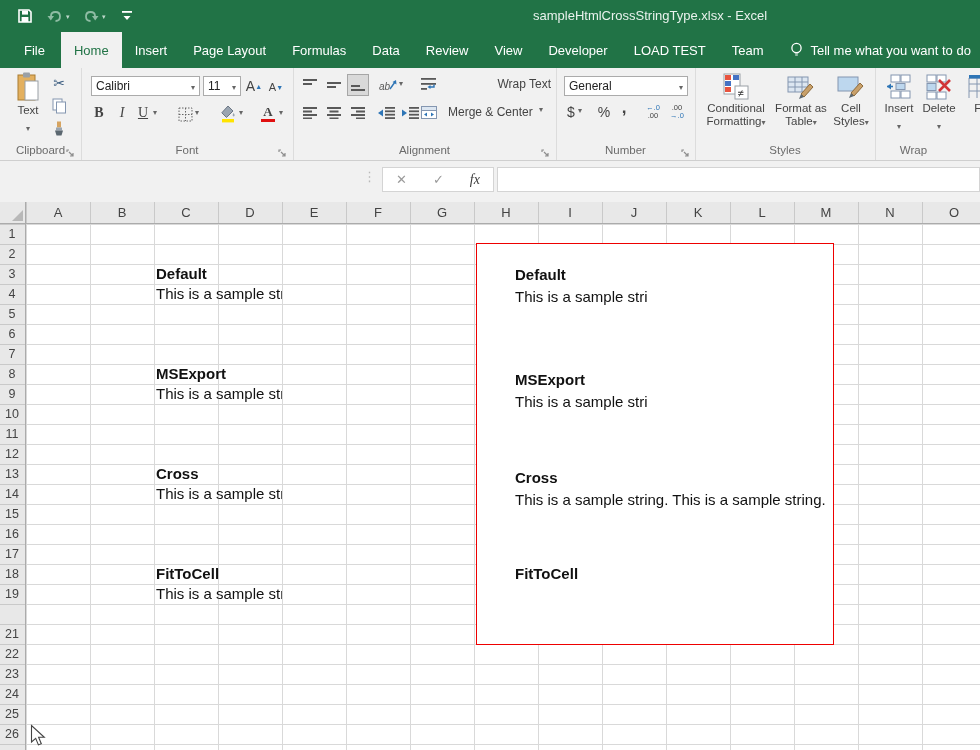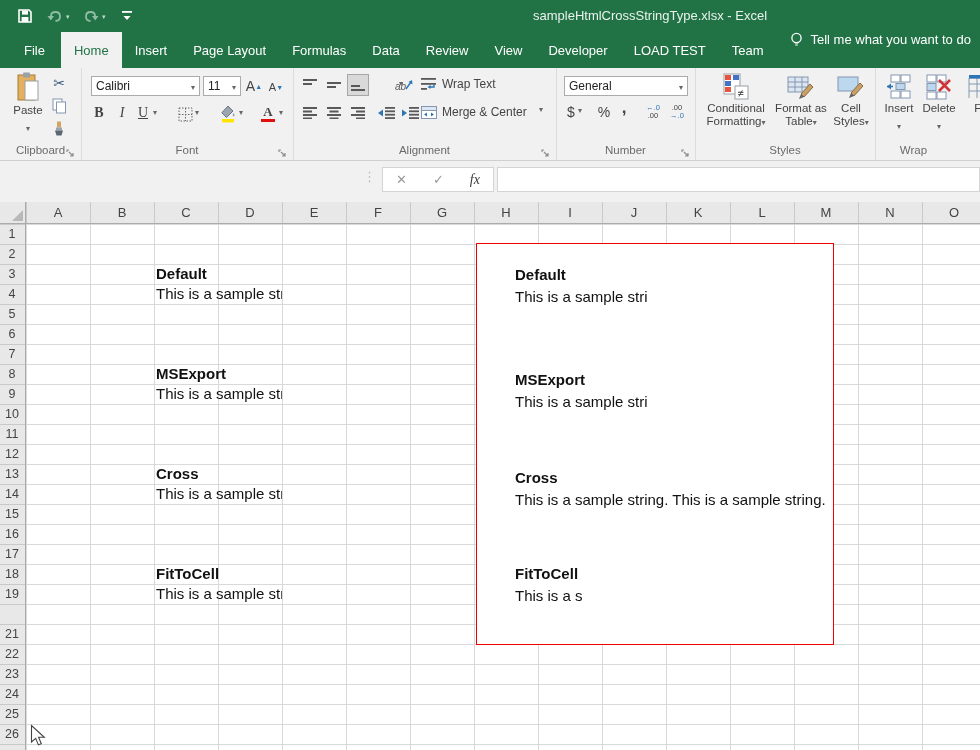--- a/index.html
+++ b/index.html
@@ -12,21 +12,21 @@
   .qat-item{position:absolute;top:7px;width:18px;height:18px;display:flex;align-items:center;justify-content:center;}
   .qat-caret{position:absolute;top:13px;font-size:7px;color:#bfd8cb;}
   .title-text{position:absolute;left:533px;top:8px;font-size:13px;color:#e9f2ed;white-space:nowrap;}
 
   
   .tabrow{position:absolute;left:0;top:32px;width:980px;height:36px;background:#217346;
     display:flex;align-items:stretch;}
   .tab{color:#fff;font-size:13px;display:flex;align-items:center;padding:0 13px;cursor:default;white-space:nowrap;}
   .tab.file{background:#217346;padding:0 16px;margin-left:8px;}
   .tab.active{background:#f1f1f1;color:#217346;}
-  .tellme{display:flex;color:#fff;font-size:13px;margin-left:14px;white-space:nowrap;}
+  .tellme{display:flex;align-items:center;color:#fff;font-size:13px;margin-left:14px;white-space:nowrap;}
   .bulb{margin-right:7px;display:flex;}
 
   
   .ribbon{position:absolute;left:0;top:68px;width:980px;height:92px;background:#f1f1f1;
     border-bottom:1px solid #cfcfcf;}
   .rgroup{position:absolute;top:0;height:92px;border-right:1px solid #dcdcdc;}
   .glabel{position:absolute;bottom:4px;left:0;right:0;text-align:center;font-size:11.5px;color:#6b6b6b;}
   .launcher{position:absolute;bottom:5px;width:10px;height:10px;}
   .rtext{font-size:12px;color:#444;}
   .combo{position:absolute;background:#fff;border:1px solid #ababab;font-size:12px;color:#222;
@@ -148,21 +148,21 @@
 
     <div class="rgroup" style="left:0;width:81px">
       <div class="bigbtn" style="left:6px;width:44px">
         <span class="icon">
           <svg width="26" height="32" viewBox="0 0 26 32">
               <rect x="3" y="3" width="17" height="25" fill="#e3b05f" stroke="#a97c33" stroke-width="1"></rect>
               <rect x="8" y="0.5" width="7" height="5" rx="1" fill="#9aa0a6"></rect>
               <rect x="10" y="9" width="13" height="19" fill="#fff" stroke="#9aa0a6" stroke-width="1"></rect>
             </svg>
         </span>
-        <span class="lbl">Paste</span>
+        <span class="lbl">Text</span>
         <span class="caret"></span>
       </div>
       <div class="smallbtn" style="left:48px;top:5px;width:22px;height:20px;color:#3e5f82;font-size:14px">✂</div>
       <div class="smallbtn" style="left:48px;top:28px;width:22px;height:20px">
         <span class="icon">
             <svg width="15" height="16" viewBox="0 0 15 16">
               <rect x="1" y="1" width="9" height="11" fill="#fff" stroke="#8496b0"></rect>
               <rect x="4.5" y="4" width="9" height="11" fill="#fff" stroke="#8496b0"></rect>
             </svg>
           </span>
@@ -255,31 +255,31 @@
           </span>
         </div>
       <div class="smallbtn pressed" style="left:55px;top:7px;width:20px;height:20px">
         <span class="icon">
             <svg width="14" height="12">
               <rect y="6" width="9" height="2" fill="#595959"></rect>
               <rect y="10" width="14" height="2" fill="#595959"></rect>
             </svg>
           </span>
         </div>
-      <div class="smallbtn" style="left:100px;top:7px;width:22px;height:20px">
+      <div class="smallbtn" style="left:84px;top:7px;width:22px;height:20px">
         <span class="icon">
             <svg width="18" height="14" viewBox="0 0 18 14">
               <text x="0" y="12" font-size="10" fill="#595959" font-style="italic">ab</text>
               <path d="M11 11 L16 4" stroke="#2e75b6" stroke-width="1.4"></path>
               <polygon points="17,2 17.5,6.5 13.5,4" fill="#2e75b6"></polygon>
             </svg>
           </span>
         </div>
       <div class="smallbtn caret" style="left:106px;top:11px"></div>
-      <div class="smallbtn" style="left:128px;top:5px;width:130px;height:22px;justify-content:flex-start">
+      <div class="smallbtn" style="left:128px;top:5px;width:130px;height:22px;justify-content:space-between">
         <span class="icon">
             <svg width="16" height="13" viewBox="0 0 16 13">
               <rect y="0" width="15" height="1.8" fill="#595959"></rect>
               <rect y="5" width="15" height="1.8" fill="#595959"></rect>
               <rect y="10" width="6" height="1.8" fill="#595959"></rect>
               <path d="M13 6.5 v2.5 h-4" fill="none" stroke="#2e75b6" stroke-width="1.4"></path>
               <polygon points="9.5,7 9.5,11 6.5,9" fill="#2e75b6"></polygon>
             </svg>
           </span>
         <span class="rtext" style="margin-left:5px">Wrap Text</span>
@@ -338,21 +338,21 @@
         </div>
       <div class="smallbtn" style="left:128px;top:33px;width:118px;height:22px;justify-content:flex-start">
         <span class="icon">
             <svg width="16" height="13" viewBox="0 0 16 13">
               <rect x="0.5" y="0.5" width="15" height="12" fill="#fff" stroke="#8496b0"></rect>
               <rect x="0.5" y="0.5" width="15" height="4" fill="#dce6f1" stroke="#8496b0"></rect>
               <polygon points="3,8.5 6,6.5 6,10.5" fill="#2e75b6"></polygon>
               <polygon points="13,8.5 10,6.5 10,10.5" fill="#2e75b6"></polygon>
             </svg>
           </span>
-        <span class="rtext" style="margin-left:5px">Merge &amp; Center</span>
+        <span class="rtext" style="margin-left:11px">Merge &amp; Center</span>
       </div>
       <div class="smallbtn caret" style="left:246px;top:37px"></div>
       <div class="glabel">Alignment</div>
       <div class="launcher" style="left:248px">
         <svg width="10" height="10" viewBox="0 0 10 10">
             <path d="M1 3 V1 H3 M3 3 L7 7 M7 4 V7 H4" fill="none" stroke="#8e8e8e" stroke-width="1.2"></path>
           </svg>
       </div>
     </div>
 
@@ -540,21 +540,20 @@
         <div class="ov-sec" style="top: 128px;">
           <div class="ov-title">MSExport</div>
           <div class="ov-text">This is a sample stri</div>
         </div>
         <div class="ov-sec" style="top: 226px;">
           <div class="ov-title">Cross</div>
           <div class="ov-text">This is a sample string. This is a sample string.</div>
         </div>
         <div class="ov-sec" style="top: 322px;">
           <div class="ov-title">FitToCell</div>
-          <div class="ov-text">This is a s</div>
         </div>
       </div>
   <div class="cell-text bold" style="left: 130px; top: 42px;">Default</div>
       <div class="cell-text clip" style="left: 130px; top: 62px;">This is a sample strin</div>
       <div class="cell-text bold" style="left: 130px; top: 142px;">MSExport</div>
       <div class="cell-text clip" style="left: 130px; top: 162px;">This is a sample strin</div>
       <div class="cell-text bold" style="left: 130px; top: 242px;">Cross</div>
       <div class="cell-text clip" style="left: 130px; top: 262px;">This is a sample strin</div>
       <div class="cell-text bold" style="left: 130px; top: 342px;">FitToCell</div>
       <div class="cell-text clip" style="left: 130px; top: 362px;">This is a sample strin</div>

